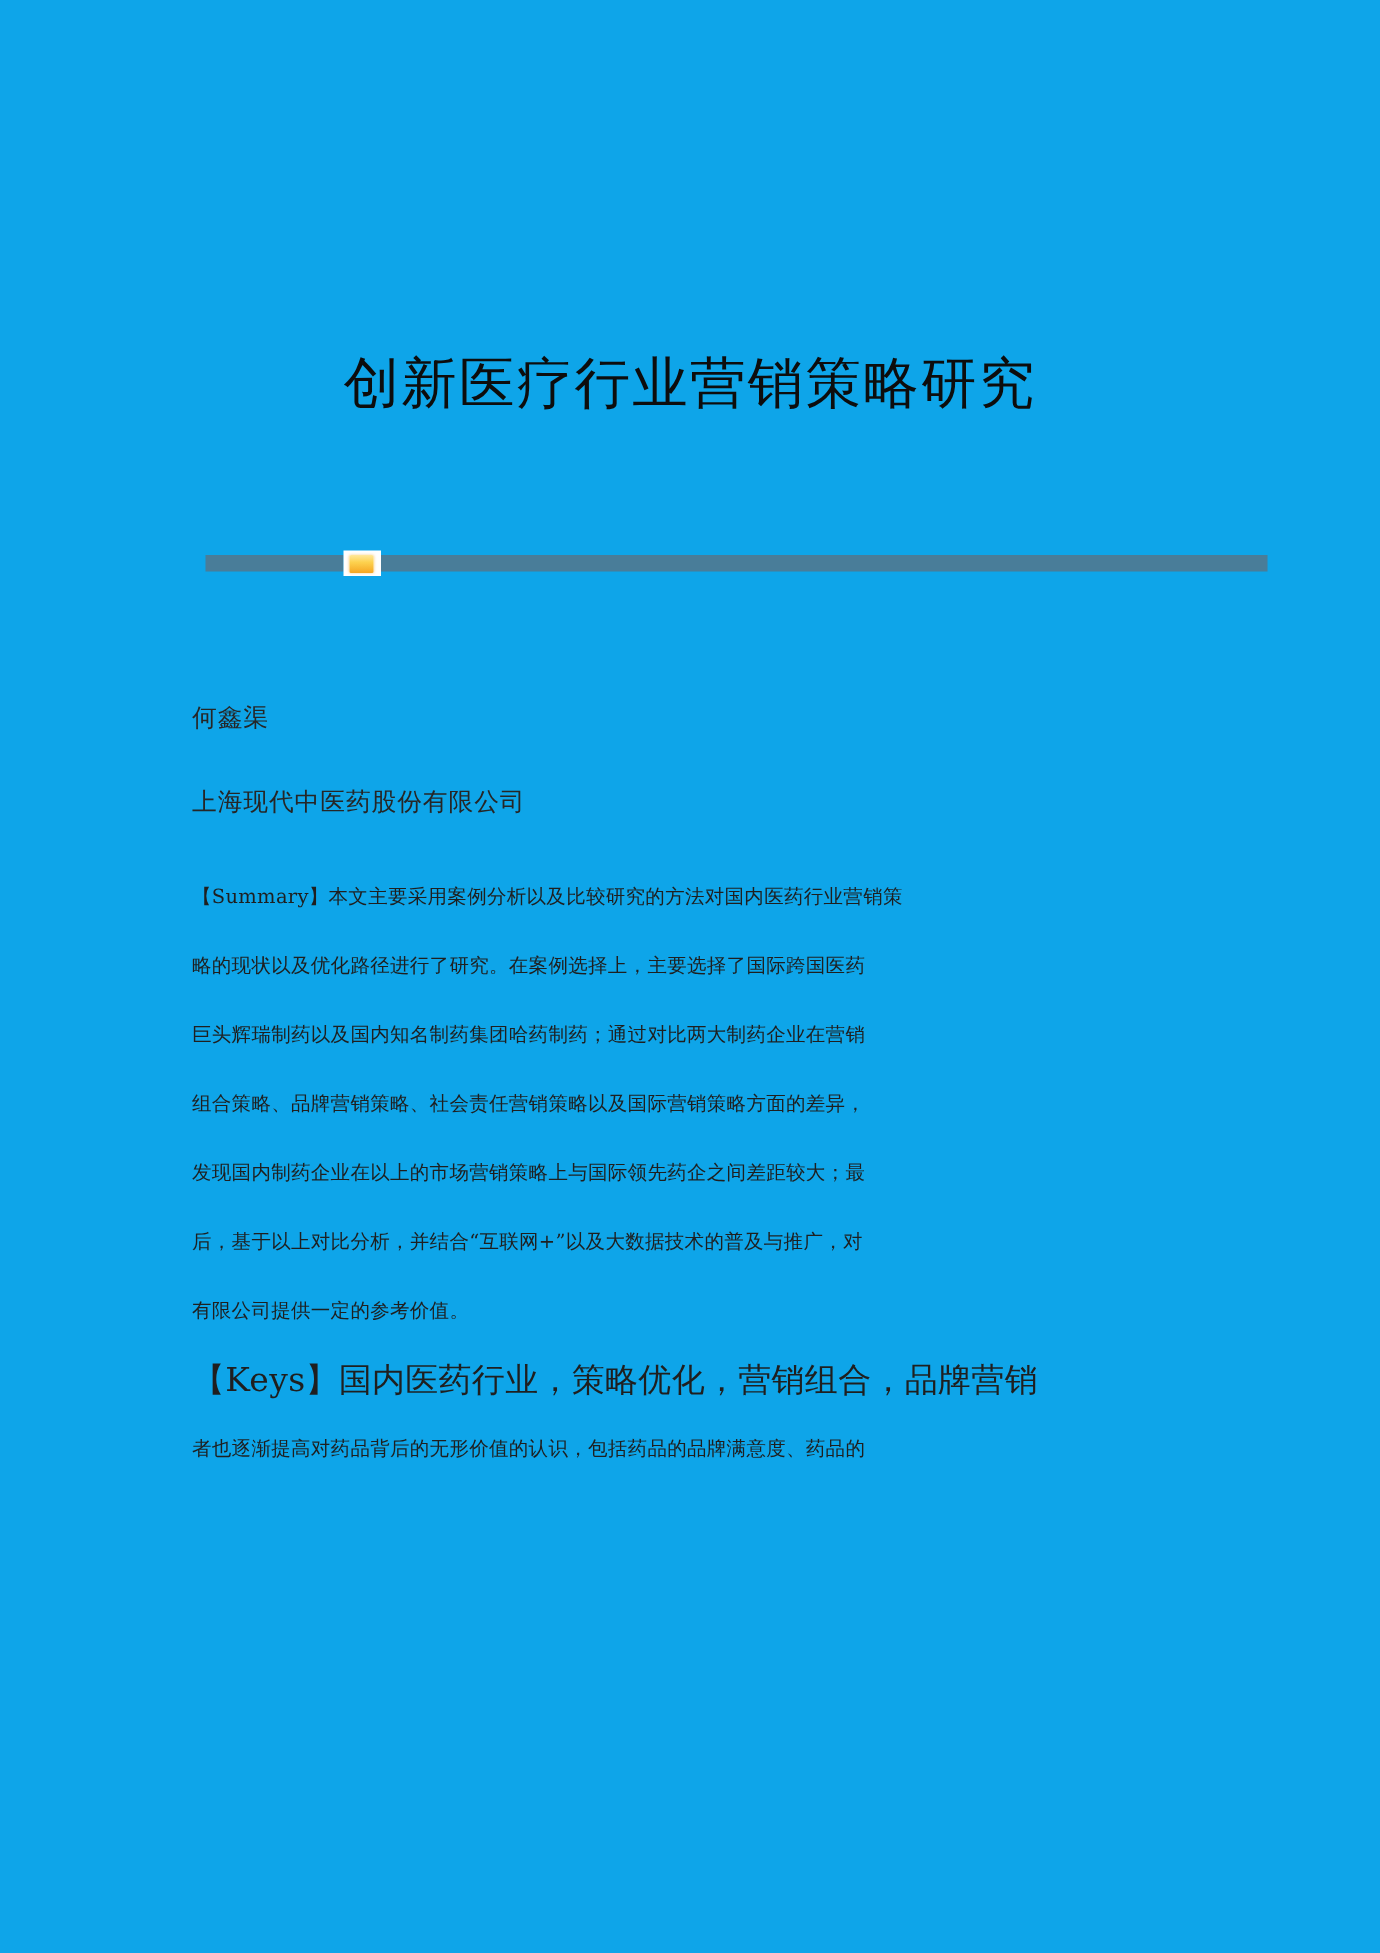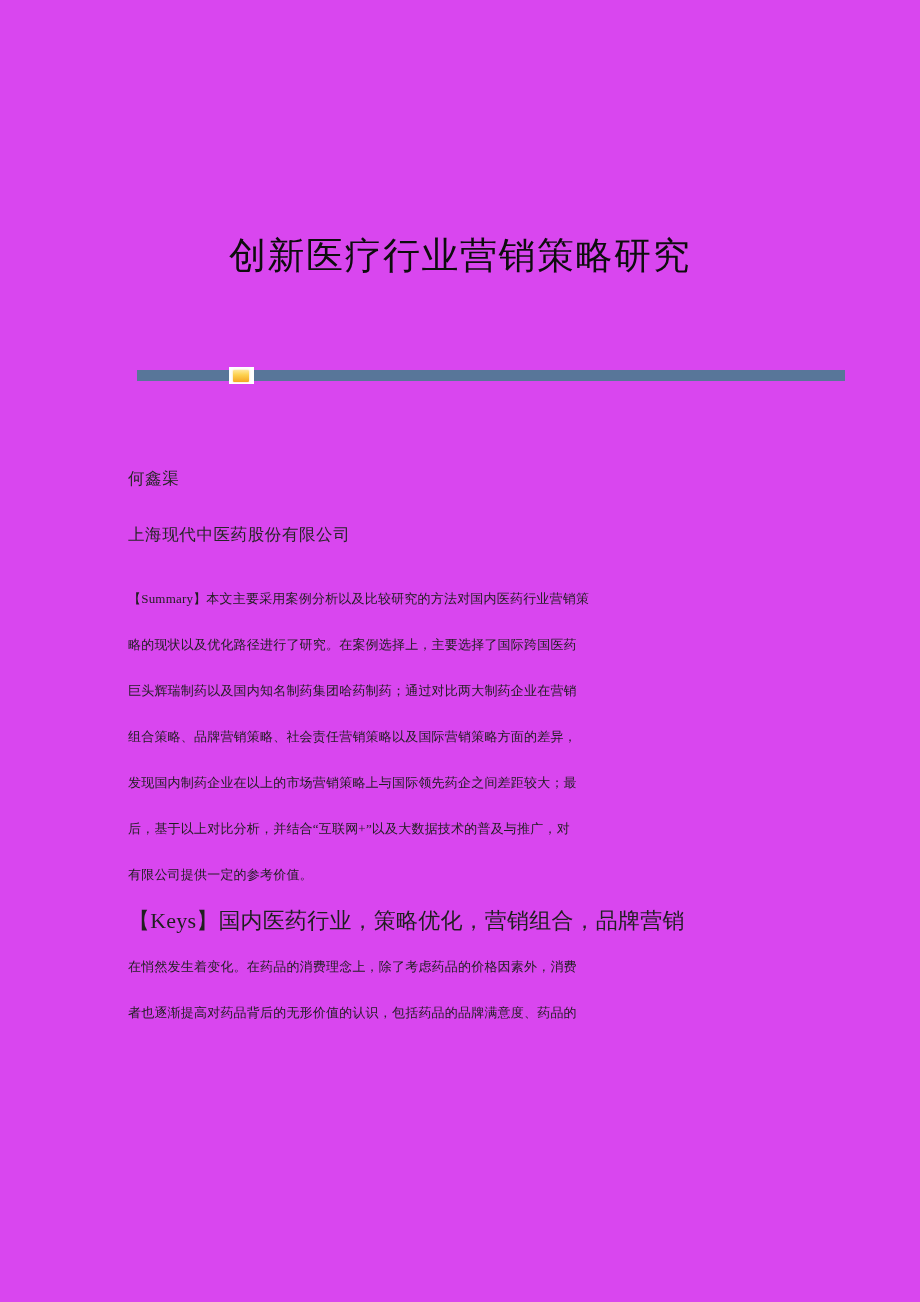--- a/index.html
+++ b/index.html
@@ -13,21 +13,21 @@
     position: relative;
     overflow: hidden;
     font-family: "DejaVu Serif", "Liberation Serif", serif;
     color: #1a1a1a;
     -webkit-font-smoothing: antialiased;
   }
 
   .page {
     position: absolute;
     inset: 0;
-    background: #d946ef;
+    background: #0ea5e9;
   }
 
   
   .doc-title {
     position: absolute;
     left: 0;
     right: 0;
     top: 206px;
     text-align: center;
     font-size: 37px;
@@ -83,21 +83,20 @@
     border-radius: 1px;
     box-shadow: 0 0 2px rgba(245,166,35,0.55);
   }
 
   
   .content {
     position: absolute;
     left: 128px;
     top: 466px;
     width: 662px;
-    font-family: Liberation Serif, serif;
   }
 
   .meta-line {
     font-size: 16.5px;
     line-height: 26px;
     letter-spacing: 0.6px;
     color: #262626;
     margin: 0 0 30px 0;
   }
   .meta-line.affiliation {
@@ -156,18 +155,17 @@
       <span class="line">巨头辉瑞制药以及国内知名制药集团哈药制药；通过对比两大制药企业在营销</span>
       <span class="line">组合策略、品牌营销策略、社会责任营销策略以及国际营销策略方面的差异，</span>
       <span class="line">发现国内制药企业在以上的市场营销策略上与国际领先药企之间差距较大；最</span>
       <span class="line">后，基于以上对比分析，并结合“互联网+”以及大数据技术的普及与推广，对</span>
       <span class="line">有限公司提供一定的参考价值。</span>
     </div>
 
     <p class="kw-line">【Keys】国内医药行业，策略优化，营销组合，品牌营销</p>
 
     <div class="para para-body">
-      <span class="line">在悄然发生着变化。在药品的消费理念上，除了考虑药品的价格因素外，消费</span>
       <span class="line">者也逐渐提高对药品背后的无形价值的认识，包括药品的品牌满意度、药品的</span>
     </div>
 
   </div>
 </div>
 
 </body></html>

